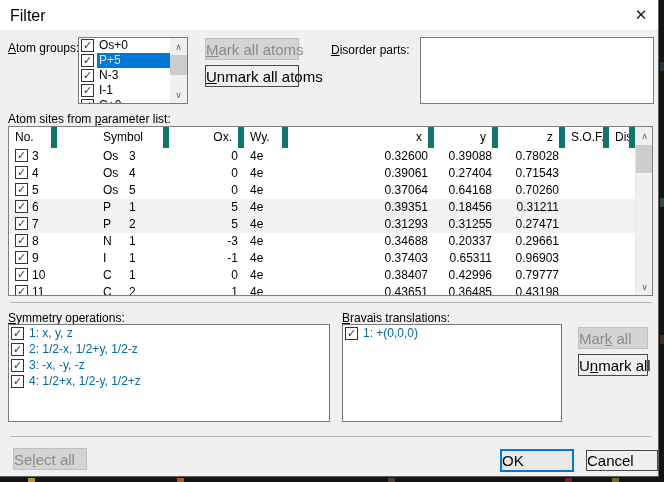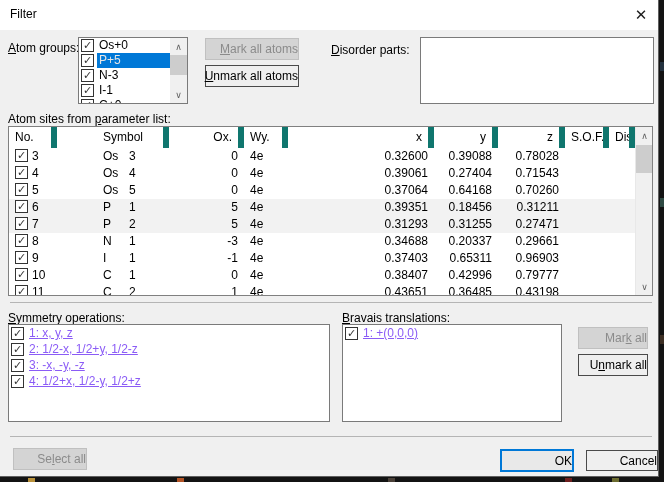--- a/index.html
+++ b/index.html
@@ -9,49 +9,49 @@
   *{box-sizing:border-box;}
 
   
   .fleck{position:absolute;height:4px;width:7px;bottom:0;}
   .rfleck{position:absolute;width:4px;height:9px;right:0;}
 
   
   .dialog{position:absolute;left:0;top:0;width:659px;height:477px;background:#f0f0f0;
           border:1px solid #5f5f5f;border-left:none;border-top:none;}
   .titlebar{position:absolute;left:0;top:0;width:100%;height:30px;background:#ffffff;}
-  .title{position:absolute;left:10px;top:7px;font-size:12px;}
+  .title{position:absolute;left:10px;top:7px;font-size:16px;}
   .close-btn{position:absolute;right:0;top:0;width:34px;height:30px;display:flex;
              align-items:center;justify-content:center;font-size:15px;color:#1a1a1a;cursor:default;}
 
   .lbl{position:absolute;white-space:nowrap;}
   .lbl u, .btn u{text-decoration:underline;}
 
   
   .listbox{position:absolute;background:#fff;border:1px solid #7a7a7a;overflow:hidden;}
   .lb-inner{position:absolute;left:0;top:0;right:0;bottom:0;overflow:hidden;}
   .lb-item{display:flex;align-items:center;height:15px;padding-left:2px;white-space:nowrap;}
   .lb-item .lbl-txt{flex:1 1 auto;padding:0 2px;height:15px;line-height:15px;}
   .lb-item.sel .lbl-txt{background:#0078d7;color:#e5e5e5;}
   .sym .lb-item{height:16px;}
-  .sym .lb-item .lbl-txt{height:16px;line-height:16px;background:none;color:#8b5cf6;text-decoration:underline;}
+  .sym .lb-item .lbl-txt{height:16px;line-height:16px;background:none;color:#0369a1;}
 
   .cb{flex:0 0 auto;width:13px;height:13px;background:#fff;border:1px solid #333;
       font-size:11px;line-height:11px;text-align:center;color:#333;margin-right:3px;}
 
   
   .vscroll{position:absolute;top:0;right:0;bottom:0;width:17px;background:#f0f0f0;}
   .sb-arrow{position:absolute;left:0;width:17px;height:17px;color:#5f5f5f;font-size:9px;
             display:flex;align-items:center;justify-content:center;}
   .sb-up{top:0;} .sb-down{bottom:0;}
   .sb-thumb{position:absolute;left:0;width:17px;background:#cdcdcd;}
 
   
-  .btn{position:absolute;background:#efefef;border:1px solid #4a4a4a;font-size:12px;
-       display:flex;align-items:center;justify-content:flex-end;white-space:nowrap;cursor:default;}
+  .btn{position:absolute;background:#efefef;border:1px solid #4a4a4a;font-size:15px;
+       display:flex;align-items:center;justify-content:flex-start;white-space:nowrap;cursor:default;}
   .btn.disabled{background:#d4d4d4;border-color:#c0c0c0;color:#8b8b8b;}
   .btn.default{border:2px solid #0078d7;background:#e9e9e9;}
 
   
   .tablebox{position:absolute;left:8px;top:126px;width:645px;height:170px;background:#fff;
             border:1px solid #808080;overflow:hidden;}
   .thead{position:absolute;left:0;top:0;right:17px;height:21px;background:#fff;display:flex;}
   .hcell{height:21px;line-height:21px;padding:0 6px;border-right:6px solid #0f766e;
          overflow:hidden;white-space:nowrap;}
   .tbody{position:absolute;left:0;top:21px;right:17px;bottom:0;overflow:hidden;}

